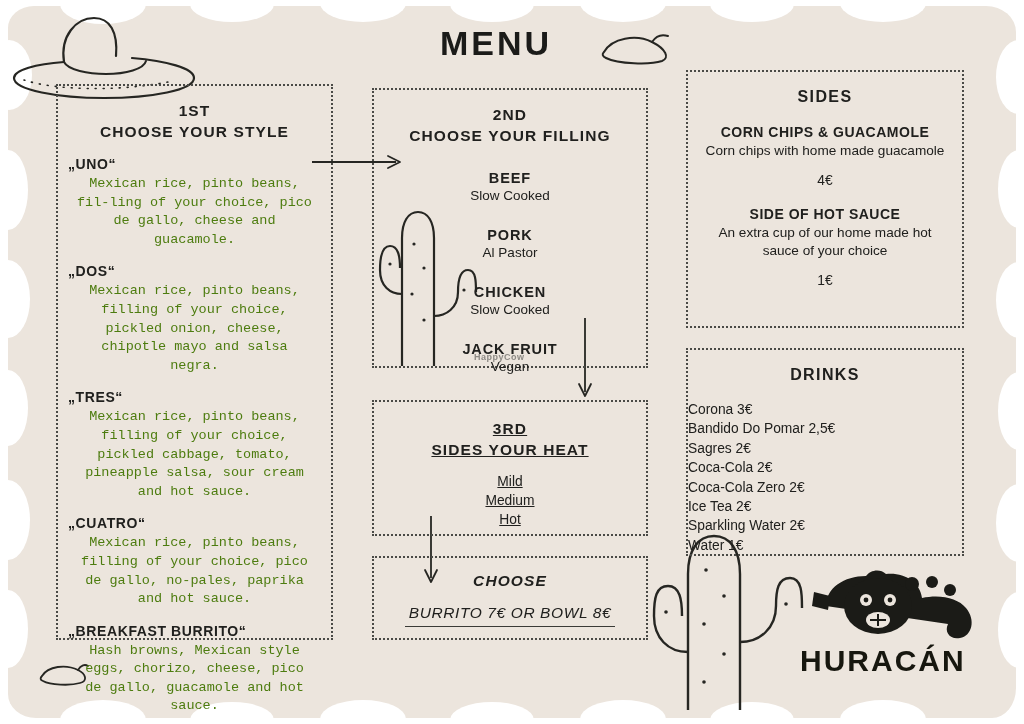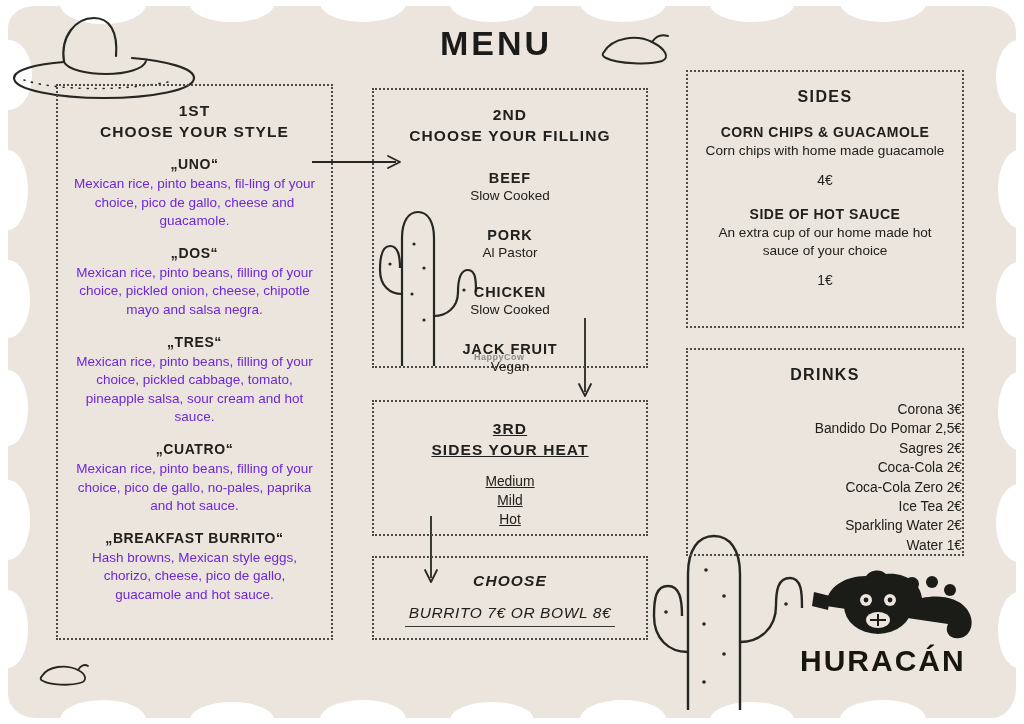--- a/index.html
+++ b/index.html
@@ -65,32 +65,32 @@
   }
   #col1 .hdr {
     text-align: center;
     font-size: 15.5px;
     line-height: 21px;
     letter-spacing: 1.1px;
     font-weight: bold;
   }
   .style-item { margin-top: 14px; }
   .style-name {
-    text-align: center;
     font-weight: bold;
     font-size: 14px;
     letter-spacing: .6px;
     margin-bottom: 3px;
   }
   .style-desc {
     text-align: center;
     font-size: 13.5px;
     line-height: 18.6px;
-    color: #6d28d9;
+    color: #4d7c0f;
     padding: 0 6px;
+    font-family: Liberation Mono, monospace;
   }
 
   
   #col2a {
     left: 372px;
     top: 88px;
     width: 276px;
     height: 280px;
     padding-top: 14px;
   }
@@ -174,21 +174,21 @@
     width: 278px;
     height: 208px;
     padding-top: 16px;
   }
   #col3b .hdr {
     text-align: center;
     font-size: 16px;
     letter-spacing: 1.4px;
     font-weight: bold;
   }
-  .drinks { margin-top: 16px; text-align: right; font-size: 13.8px; line-height: 19.4px; }
+  .drinks { margin-top: 16px; text-align: left; font-size: 13.8px; line-height: 19.4px; }
 
   
   svg.deco { position: absolute; overflow: visible; }
 
   .watermark {
     position: absolute;
     left: 474px;
     top: 352px;
     font-size: 9px;
     color: #8d8a85;
@@ -371,22 +371,22 @@
   </div>
 
   <div class="watermark">HappyCow</div>
 
   <div class="dotted" id="col2b">
     <div class="hdr">
       <div>3RD</div>
       <div>SIDES YOUR HEAT</div>
     </div>
     <div class="heat-list">
+      <div>Mild</div>
       <div>Medium</div>
-      <div>Mild</div>
       <div>Hot</div>
     </div>
   </div>
 
   <div class="dotted" id="col2c">
     <div class="hdr">CHOOSE</div>
     <div class="price-line">BURRITO 7€ OR BOWL 8€</div>
     <div class="price-underline"></div>
   </div>
 

